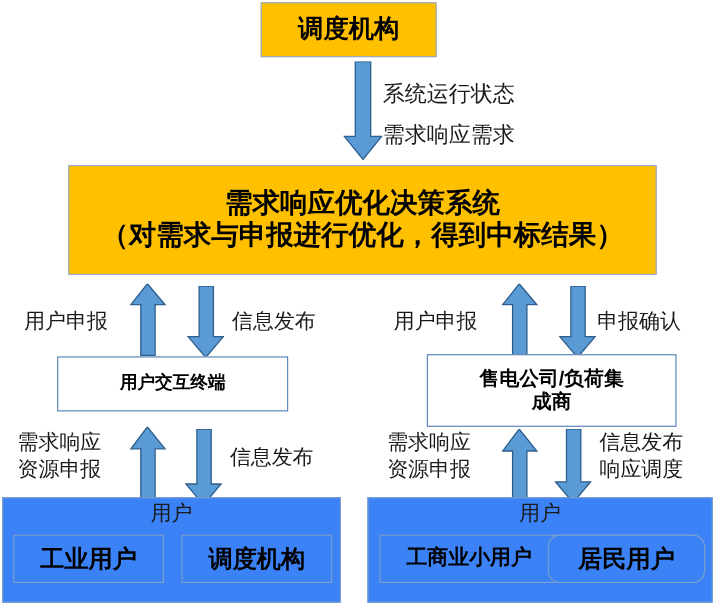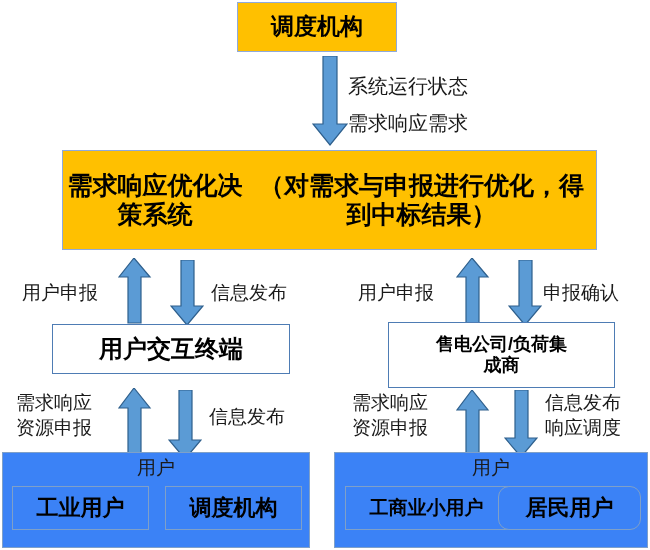--- a/index.html
+++ b/index.html
@@ -76,40 +76,40 @@
 
   <div class="arrow" style="left:312px; top:56px; width:36px; height:90px;">
     <svg width="36" height="90" viewBox="0 0 36 90">
       <polygon points="11,0 25,0 25,68 35,68 18,89 1,68 11,68" fill="#5B9BD5" stroke="#2E5F8C" stroke-width="1.2"></polygon>
     </svg>
   </div>
 
   <div class="label" style="left:348px; top:68px; width:220px; font-size:20px; line-height:37px;">系统运行状态
 需求响应需求</div>
 
-  <div class="box gold" style="left:62px; top:150px; width:535px; height:100px; font-size:25px;">
+  <div class="box gold" style="left:62px; top:150px; width:535px; height:100px; flex-direction:column; font-size:25px;">
     <span>需求响应优化决策系统</span>
     <span>（对需求与申报进行优化，得到中标结果）</span>
   </div>
 
   <div class="arrow" style="left:118px; top:258px; width:34px; height:66px;">
     <svg width="34" height="66" viewBox="0 0 34 66">
       <polygon points="16,0 32,19 23,19 23,65 10,65 10,19 1,19" fill="#5B9BD5" stroke="#2E5F8C" stroke-width="1.2"></polygon>
     </svg>
   </div>
   <div class="label" style="left:22px; top:280px; width:110px;">用户申报</div>
 
   <div class="arrow" style="left:170px; top:260px; width:34px; height:66px;">
     <svg width="34" height="66" viewBox="0 0 34 66">
       <polygon points="11,0 24,0 24,46 33,46 17,65 1,46 11,46" fill="#5B9BD5" stroke="#2E5F8C" stroke-width="1.2"></polygon>
     </svg>
   </div>
   <div class="label" style="left:211px; top:280px; width:120px;">信息发布</div>
 
-  <div class="box white" style="left:52px; top:324px; width:238px; height:50px; font-size:24px; font-weight:bold;">
+  <div class="box white" style="left:52px; top:324px; width:210px; height:50px; font-size:16px; font-weight:bold;">
     <span>用户交互终端</span>
   </div>
 
   <div class="arrow" style="left:118px; top:388px; width:34px; height:70px;">
     <svg width="34" height="70" viewBox="0 0 34 70">
       <polygon points="16,0 32,20 23,20 23,69 10,69 10,20 1,20" fill="#5B9BD5" stroke="#2E5F8C" stroke-width="1.2"></polygon>
     </svg>
   </div>
   <div class="label" style="left:16px; top:390px; width:105px;">需求响应
 资源申报</div>

